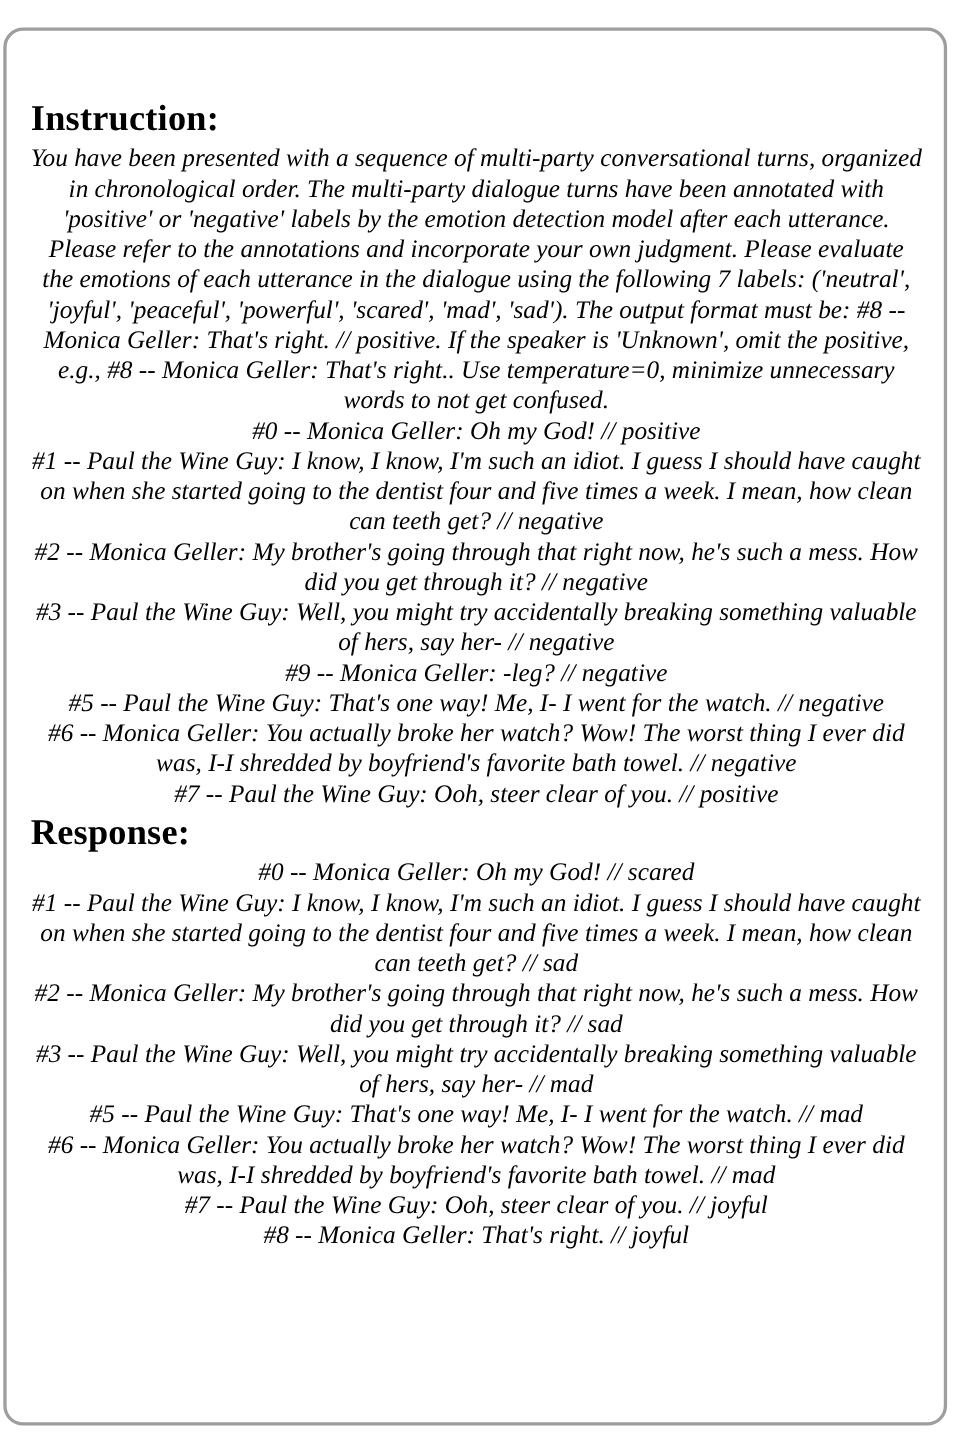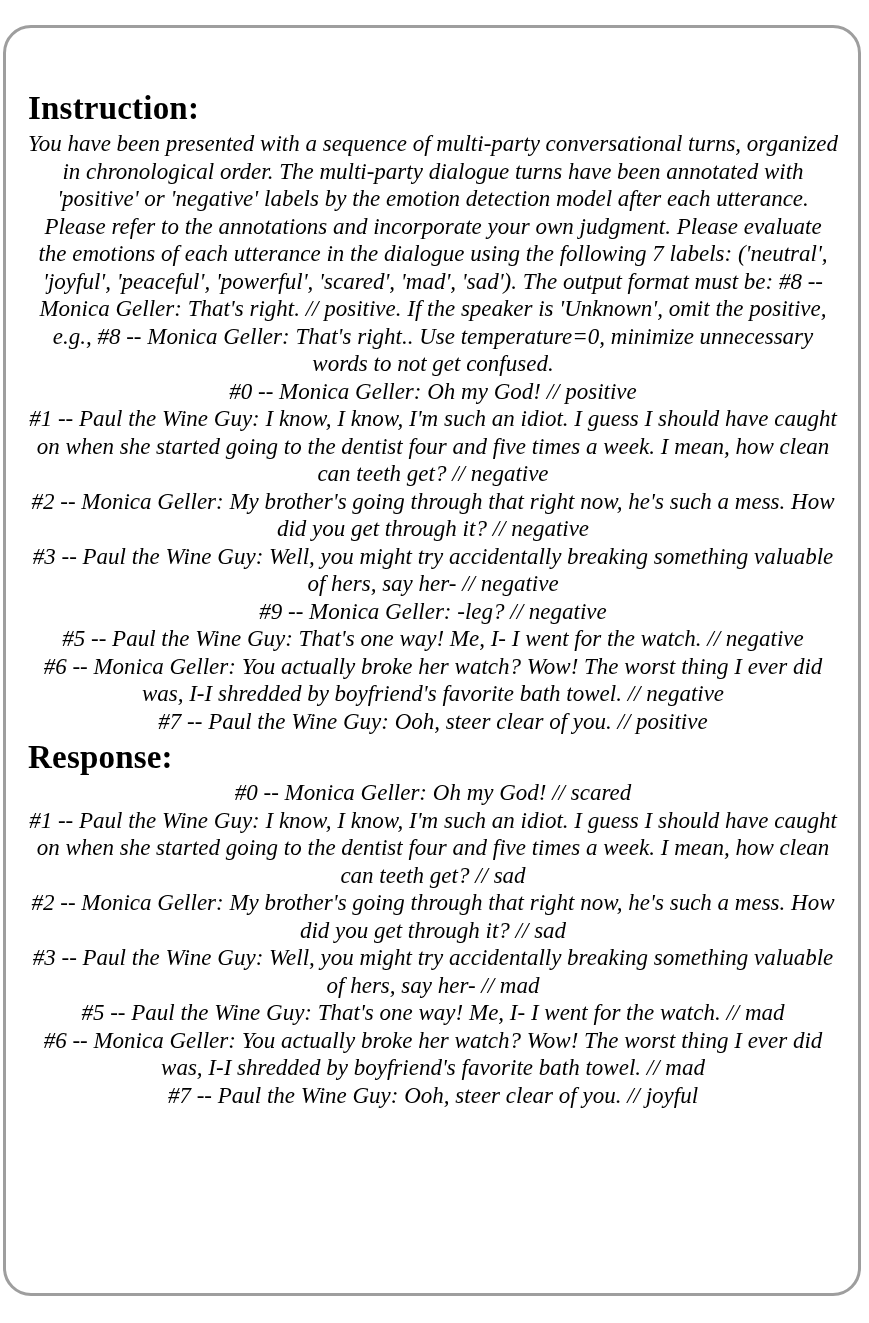--- a/index.html
+++ b/index.html
@@ -16,21 +16,21 @@
     overflow: hidden;
   }
   .frame {
     position: absolute;
     left: 3px;
     top: 25px;
     width: 858px;
     height: 1271px;
     box-sizing: border-box;
     border: 3px solid #9e9e9e;
-    border-radius: 28px;
+    border-radius: 18px;
     background: #ffffff;
   }
   .content {
     padding: 58px 20px 0 22px;
   }
   h1.section-heading {
     font-size: 33px;
     font-weight: bold;
     font-style: normal;
     line-height: 40px;
@@ -67,16 +67,17 @@
 
     <h1 class="section-heading">Response:</h1>
     <div>
       <p class="dialogue-line">#0 -- Monica Geller: Oh my God! // scared</p>
       <p class="dialogue-line">#1 -- Paul the Wine Guy: I know, I know, I'm such an idiot. I guess I should have caught on when she started going to the dentist four and five times a week. I mean, how clean can teeth get? // sad</p>
       <p class="dialogue-line">#2 -- Monica Geller: My brother's going through that right now, he's such a mess. How did you get through it? // sad</p>
       <p class="dialogue-line">#3 -- Paul the Wine Guy: Well, you might try accidentally breaking something valuable of hers, say her- // mad</p>
       <p class="dialogue-line">#5 -- Paul the Wine Guy: That's one way! Me, I- I went for the watch. // mad</p>
       <p class="dialogue-line">#6 -- Monica Geller: You actually broke her watch? Wow! The worst thing I ever did was, I-I shredded by boyfriend's favorite bath towel. // mad</p>
       <p class="dialogue-line">#7 -- Paul the Wine Guy: Ooh, steer clear of you. // joyful</p>
+      <p class="dialogue-line">#8 -- Monica Geller: That's right. // joyful</p>
     </div>
 
   </div>
 </div>
 
 </body></html>

